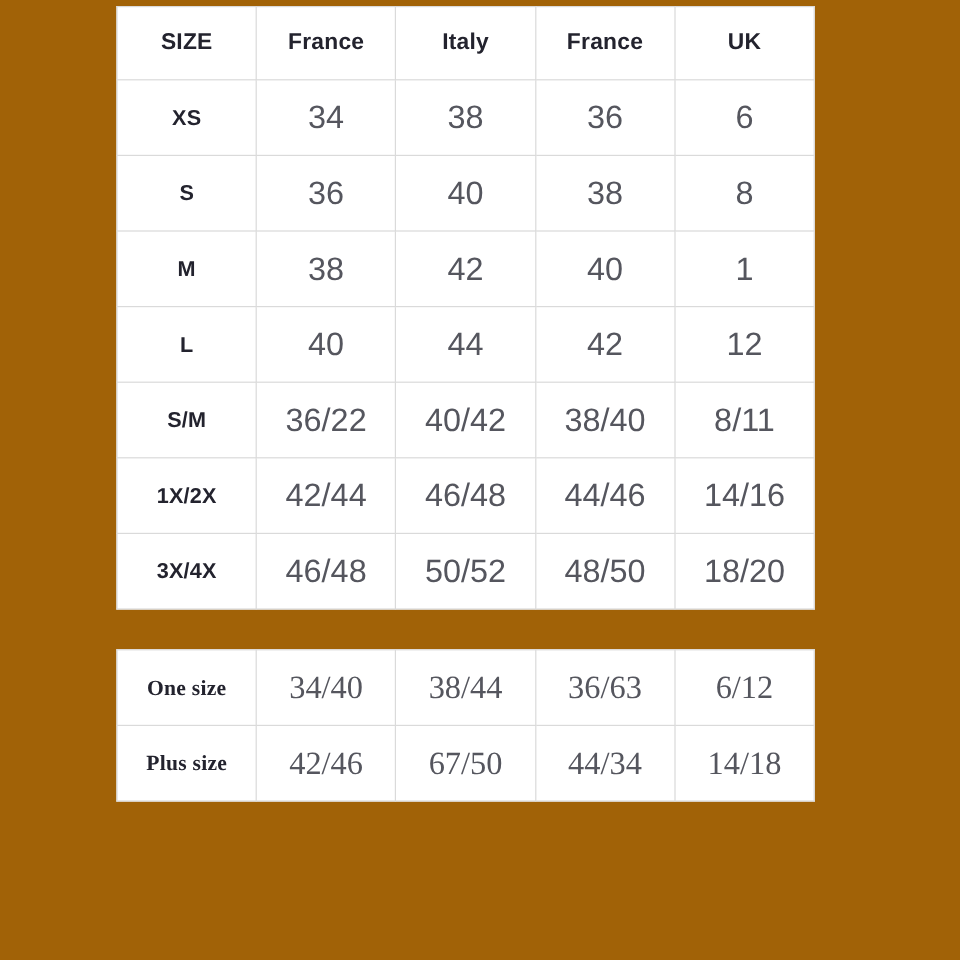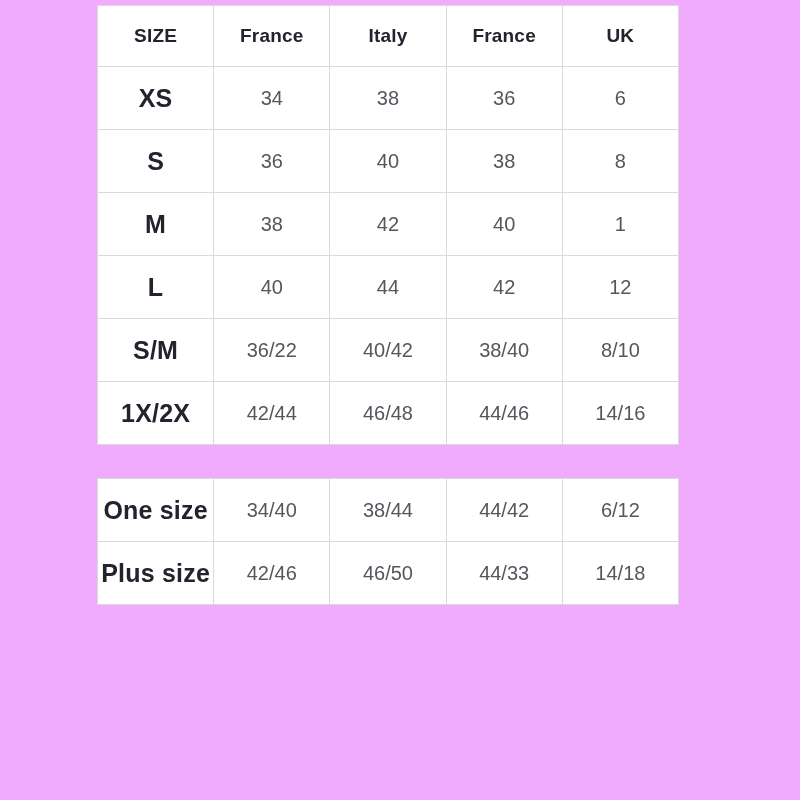--- a/index.html
+++ b/index.html
@@ -5,21 +5,21 @@
   html, body {
     margin: 0;
     padding: 0;
     background: #ffffff;
     font-family: "Liberation Sans", sans-serif;
   }
   .page {
     position: relative;
     width: 800px;
     height: 800px;
-    background: #f0abfc;
+    background: #a16207;
     overflow: hidden;
   }
   .tables-wrap {
     position: absolute;
     left: 97px;
     top: 5px;
     width: 582px;
   }
   table {
     border-collapse: collapse;
@@ -38,33 +38,34 @@
   thead th {
     height: 60px;
     font-size: 19px;
     font-weight: 700;
     color: #23232e;
     letter-spacing: 0.2px;
   }
   
   tbody th {
     height: 62px;
-    font-size: 25px;
+    font-size: 18px;
     font-weight: 700;
     color: #23232e;
     letter-spacing: 0.2px;
   }
   tbody td {
     height: 62px;
-    font-size: 20px;
+    font-size: 27px;
     font-weight: 400;
     color: #55565e;
   }
   .special-table {
     margin-top: 33px;
+    font-family: Liberation Serif, serif;
   }
 </style>
 </head>
 <body>
 
 <div class="page">
   <div class="tables-wrap">
 
     <table class="main-table">
       <thead>
@@ -103,45 +104,52 @@
             <td>40</td>
             <td>44</td>
             <td>42</td>
             <td>12</td>
           </tr>
           <tr>
             <th>S/M</th>
             <td>36/22</td>
             <td>40/42</td>
             <td>38/40</td>
-            <td>8/10</td>
+            <td>8/11</td>
           </tr>
           <tr>
             <th>1X/2X</th>
             <td>42/44</td>
             <td>46/48</td>
             <td>44/46</td>
             <td>14/16</td>
+          </tr>
+          <tr>
+            <th>3X/4X</th>
+            <td>46/48</td>
+            <td>50/52</td>
+            <td>48/50</td>
+            <td>18/20</td>
           </tr>
         </tbody>
     </table>
 
     <table class="special-table">
       <tbody>
           <tr>
             <th>One size</th>
             <td>34/40</td>
             <td>38/44</td>
-            <td>44/42</td>
+            <td>36/63</td>
             <td>6/12</td>
           </tr>
           <tr>
             <th>Plus size</th>
             <td>42/46</td>
-            <td>46/50</td>
-            <td>44/33</td>
+            <td>67/50</td>
+            <td>44/34</td>
             <td>14/18</td>
           </tr>
         </tbody>
     </table>
 
   </div>
 </div>
 
 </body></html>

